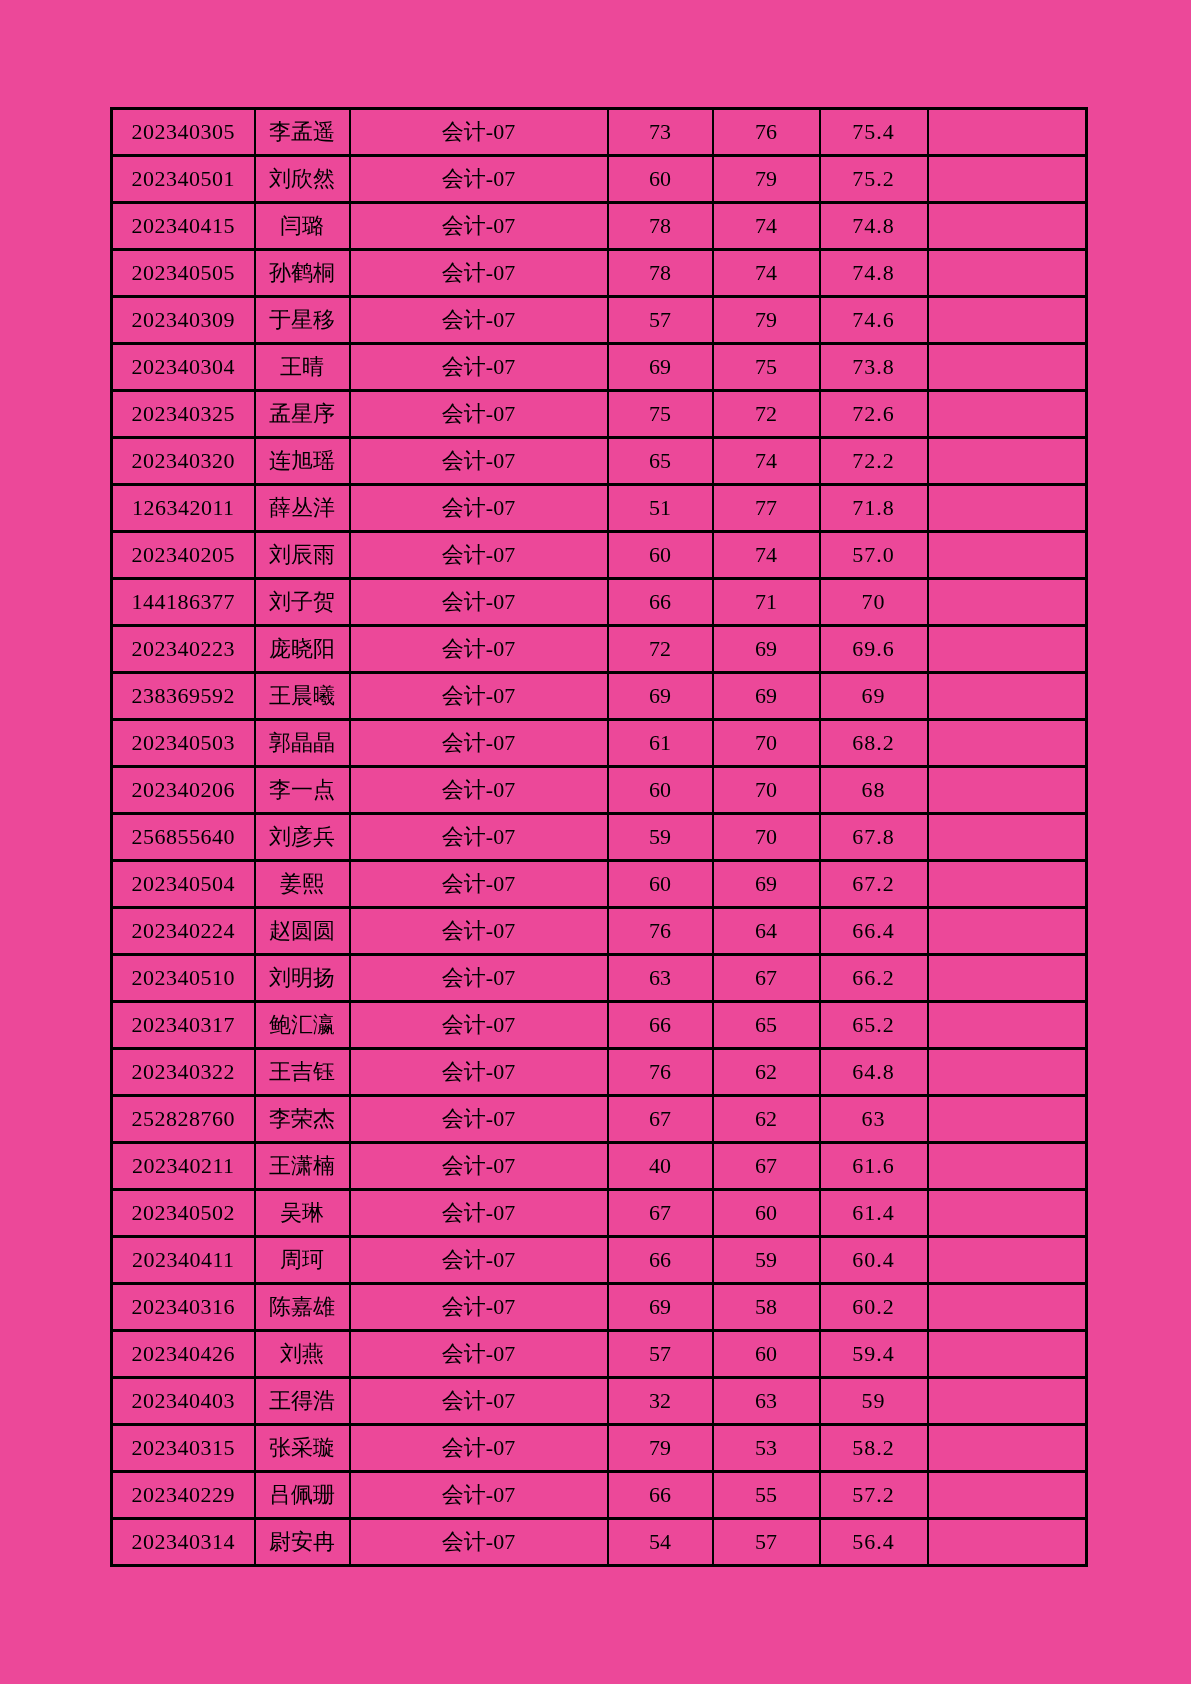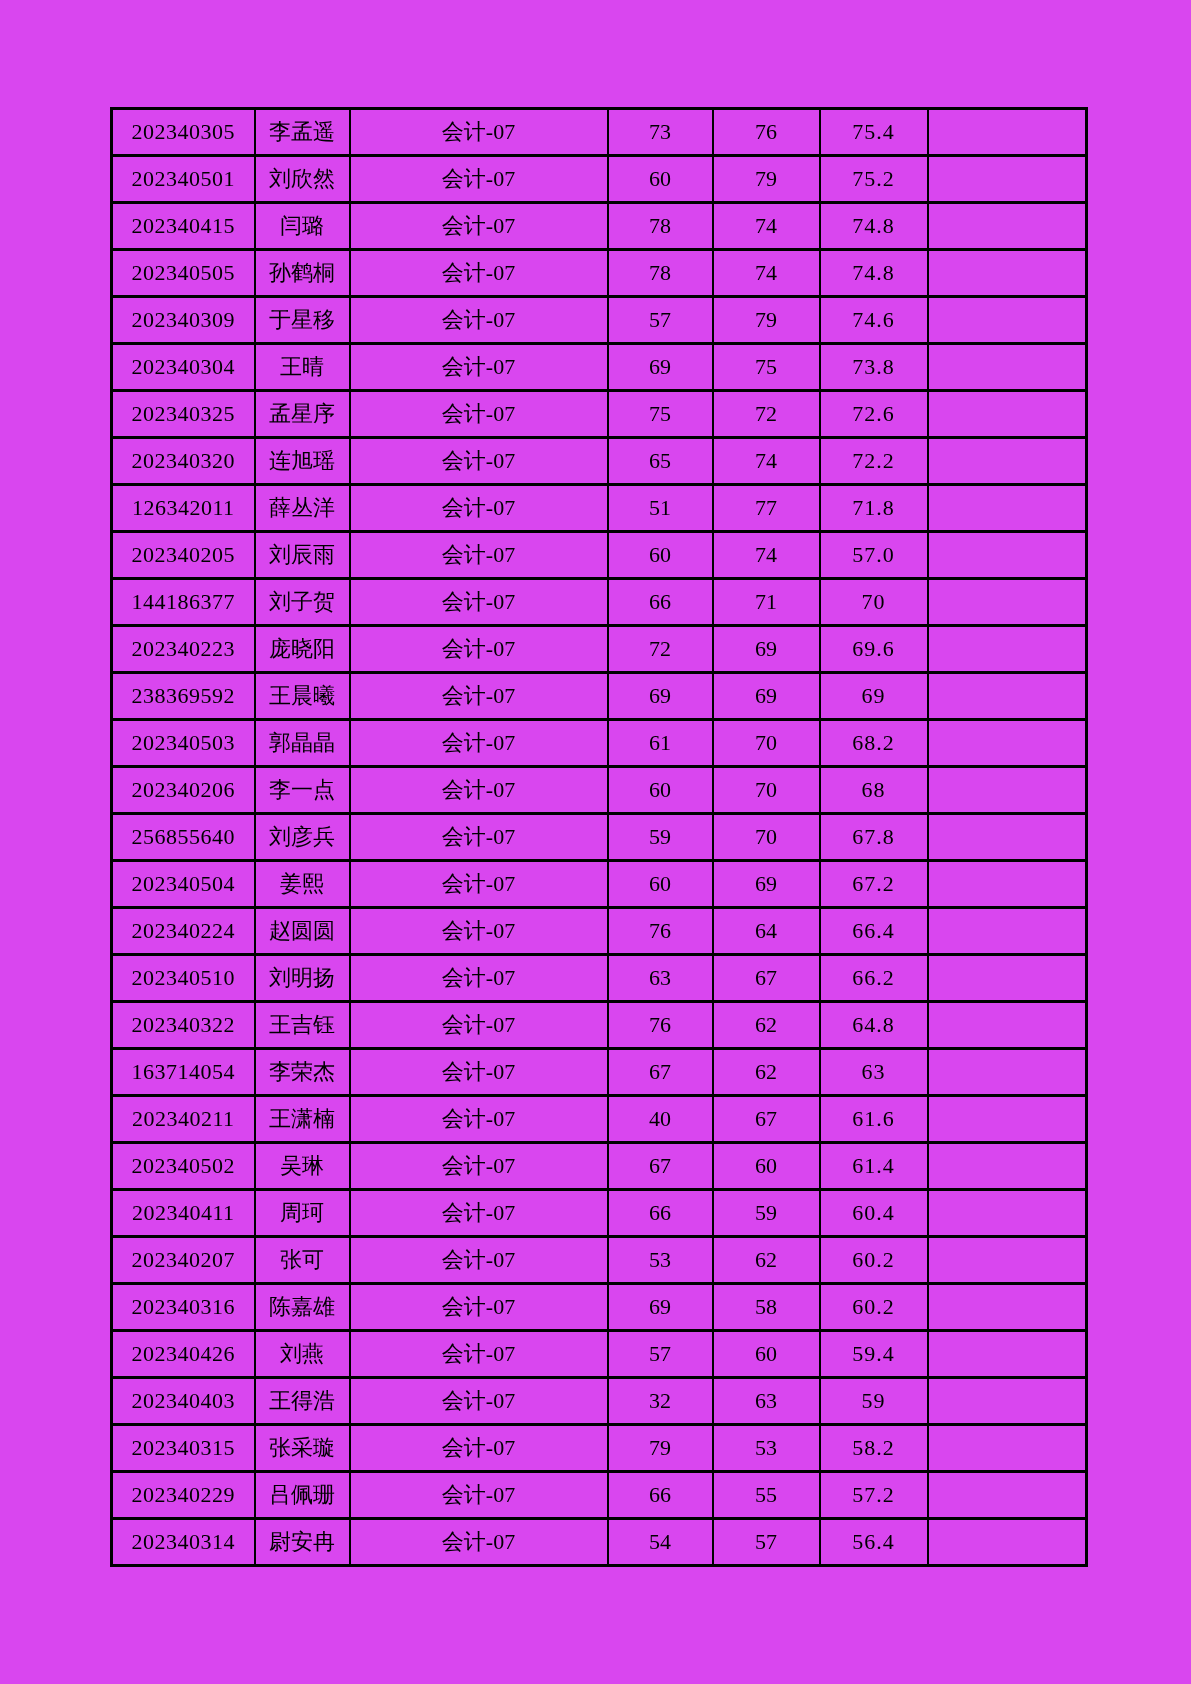--- a/index.html
+++ b/index.html
@@ -13,21 +13,21 @@
     position: relative;
     font-family: "Liberation Serif", "DejaVu Serif", serif;
     color: #000000;
   }
   .page {
     position: absolute;
     left: 0;
     top: 0;
     width: 1191px;
     height: 1684px;
-    background: #d946ef;
+    background: #ec4899;
     overflow: hidden;
   }
   table.score-table {
     position: absolute;
     left: 110px;
     top: 107px;
     width: 975px;
     border-collapse: collapse;
     table-layout: fixed;
     border: 3px solid #000000;
@@ -239,30 +239,39 @@
         <tr>
     <td class="c-id">202340510</td>
     <td class="c-name">刘明扬</td>
     <td class="c-class">会计-07</td>
     <td class="c-s1">63</td>
     <td class="c-s2">67</td>
     <td class="c-final">66.2</td>
     <td class="c-note"></td>
   </tr>
         <tr>
+    <td class="c-id">202340317</td>
+    <td class="c-name">鲍汇瀛</td>
+    <td class="c-class">会计-07</td>
+    <td class="c-s1">66</td>
+    <td class="c-s2">65</td>
+    <td class="c-final">65.2</td>
+    <td class="c-note"></td>
+  </tr>
+        <tr>
     <td class="c-id">202340322</td>
     <td class="c-name">王吉钰</td>
     <td class="c-class">会计-07</td>
     <td class="c-s1">76</td>
     <td class="c-s2">62</td>
     <td class="c-final">64.8</td>
     <td class="c-note"></td>
   </tr>
         <tr>
-    <td class="c-id">163714054</td>
+    <td class="c-id">252828760</td>
     <td class="c-name">李荣杰</td>
     <td class="c-class">会计-07</td>
     <td class="c-s1">67</td>
     <td class="c-s2">62</td>
     <td class="c-final">63</td>
     <td class="c-note"></td>
   </tr>
         <tr>
     <td class="c-id">202340211</td>
     <td class="c-name">王潇楠</td>
@@ -281,29 +290,20 @@
     <td class="c-final">61.4</td>
     <td class="c-note"></td>
   </tr>
         <tr>
     <td class="c-id">202340411</td>
     <td class="c-name">周珂</td>
     <td class="c-class">会计-07</td>
     <td class="c-s1">66</td>
     <td class="c-s2">59</td>
     <td class="c-final">60.4</td>
-    <td class="c-note"></td>
-  </tr>
-        <tr>
-    <td class="c-id">202340207</td>
-    <td class="c-name">张可</td>
-    <td class="c-class">会计-07</td>
-    <td class="c-s1">53</td>
-    <td class="c-s2">62</td>
-    <td class="c-final">60.2</td>
     <td class="c-note"></td>
   </tr>
         <tr>
     <td class="c-id">202340316</td>
     <td class="c-name">陈嘉雄</td>
     <td class="c-class">会计-07</td>
     <td class="c-s1">69</td>
     <td class="c-s2">58</td>
     <td class="c-final">60.2</td>
     <td class="c-note"></td>

